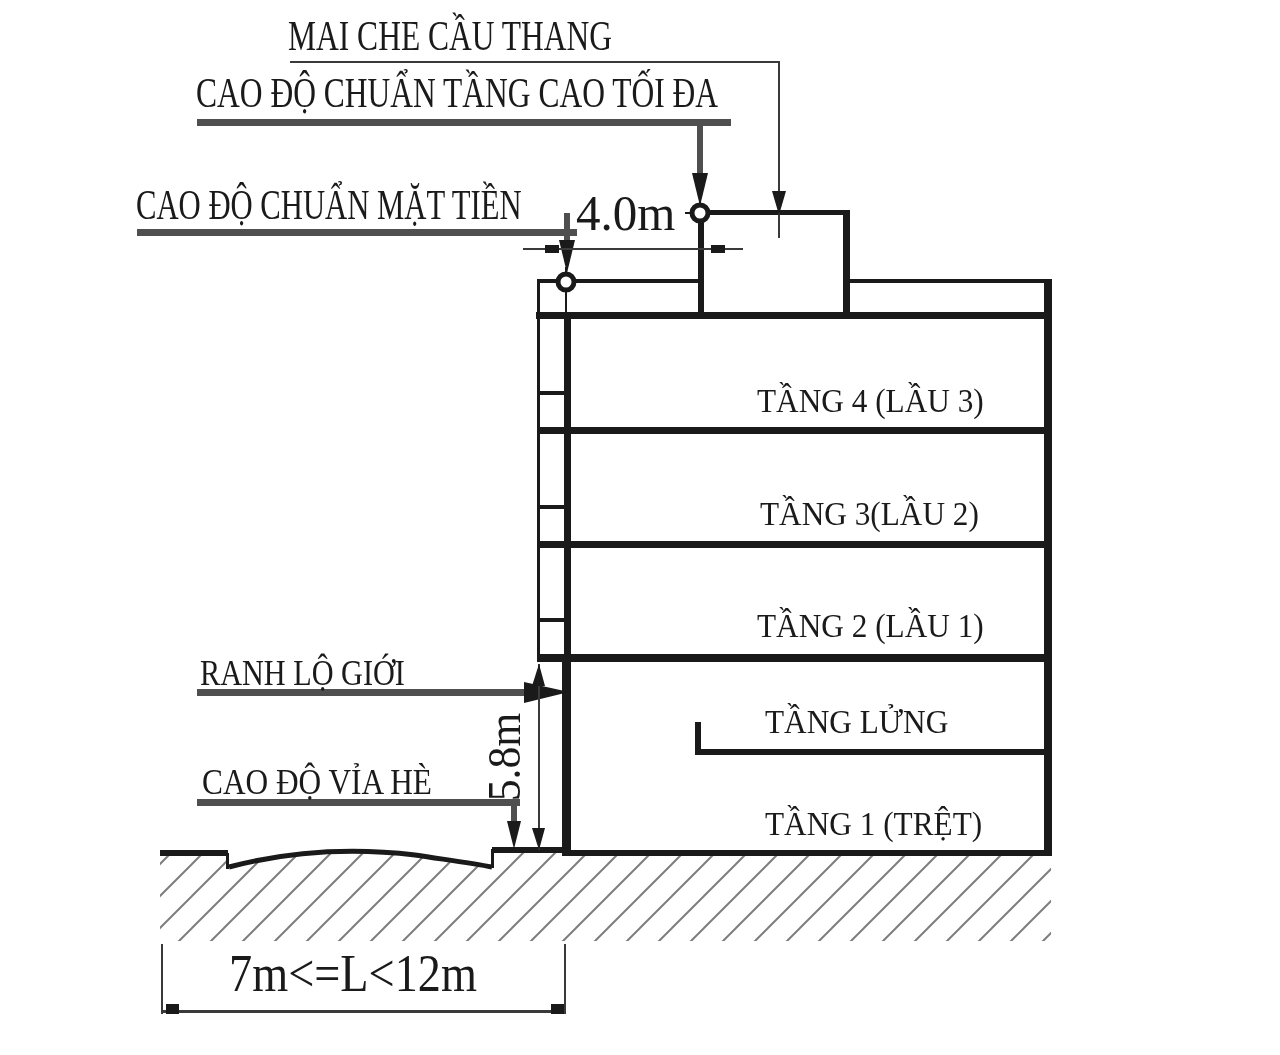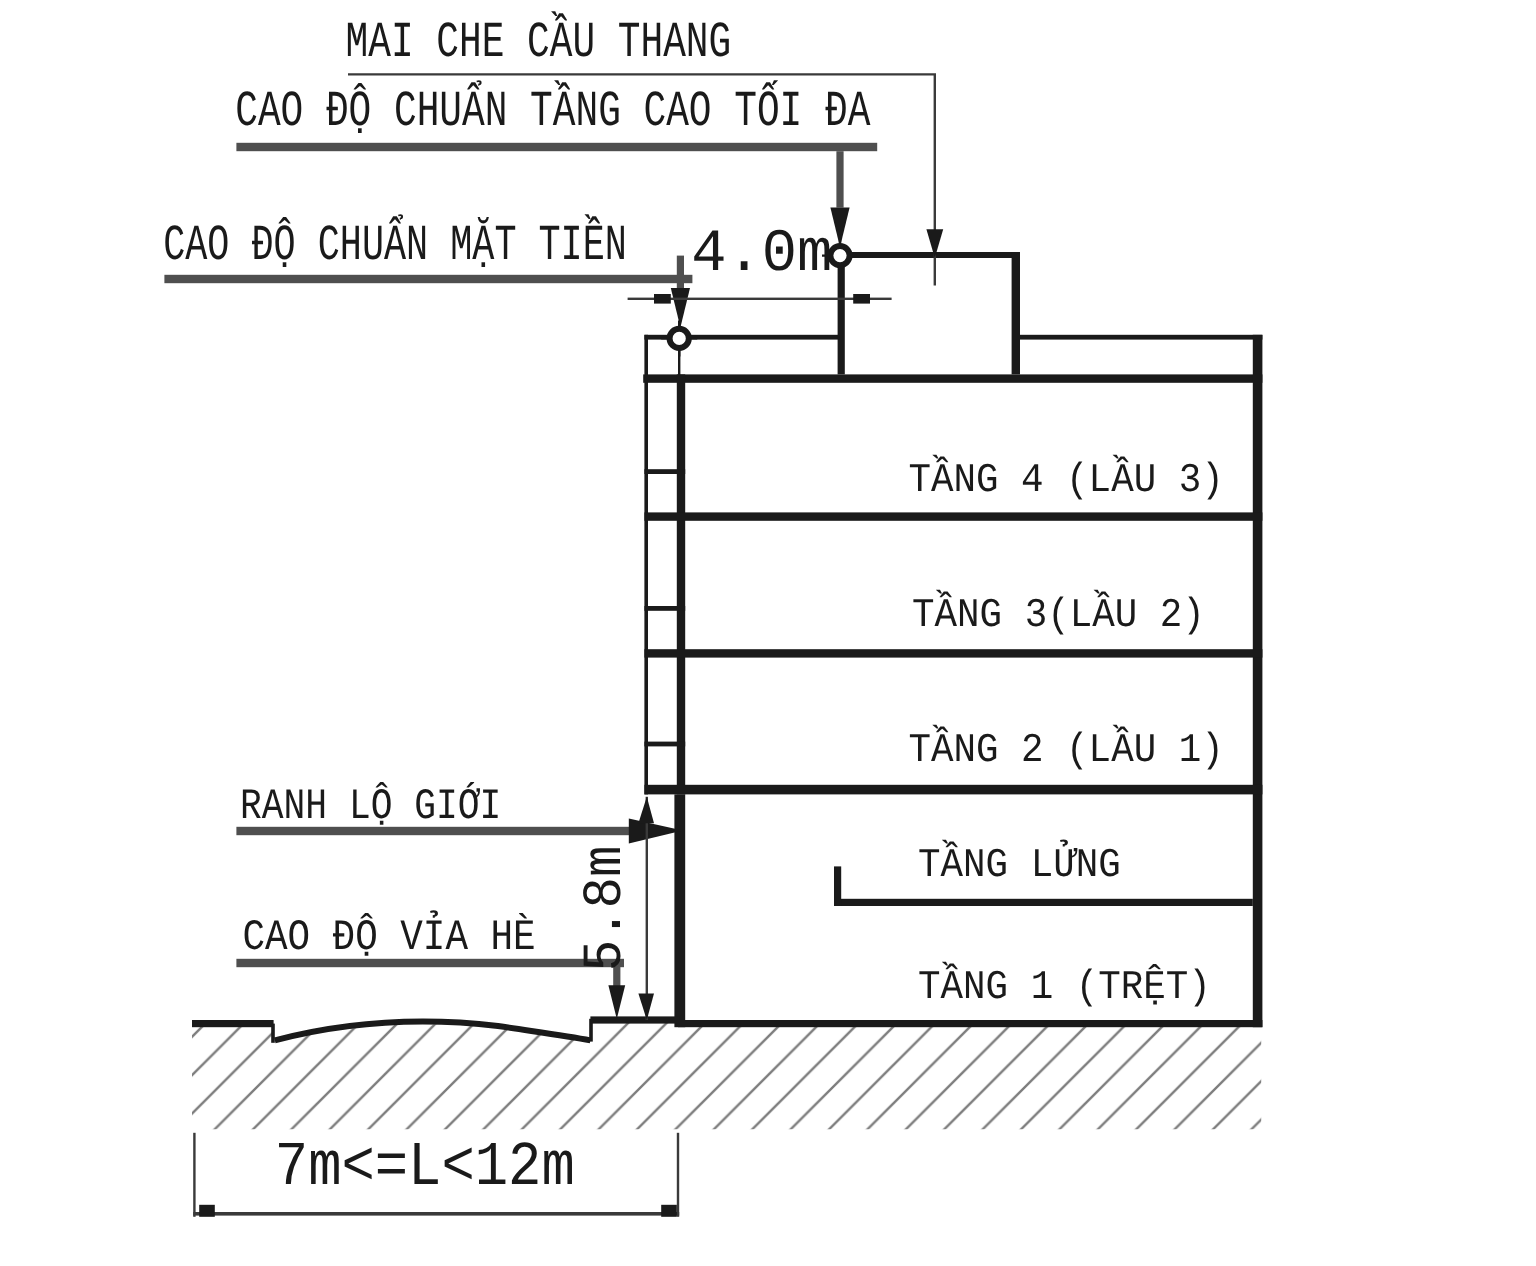--- a/index.html
+++ b/index.html
@@ -1,18 +1,18 @@
 <!DOCTYPE html>
 <html><head>
 <meta charset="utf-8">
 <style>
   html,body{margin:0;padding:0;background:#fff;}
   .stage{
     position:relative;width:1200px;height:1055px;background:#ffffff;
-    font-family:Liberation Mono, monospace;color:#1a1a1a;overflow:hidden;
+    font-family:Liberation Serif, serif;color:#1a1a1a;overflow:hidden;
   }
   .stage svg{position:absolute;left:0;top:0;}
   .lbl{
     position:absolute;white-space:nowrap;line-height:1;color:#1a1a1a;
     transform-origin:left top;letter-spacing:0;
   }
   .lbl-roof      {left:288px;top:15px; font-size:42px;transform:scaleX(.75);}
   .lbl-maxh      {left:196px;top:72px; font-size:42px;transform:scaleX(.75);}
   .lbl-facade    {left:136px;top:184px;font-size:42px;transform:scaleX(.73);}
   .lbl-4m        {left:576px;top:188px;font-size:50px;transform:scaleX(.98);}

